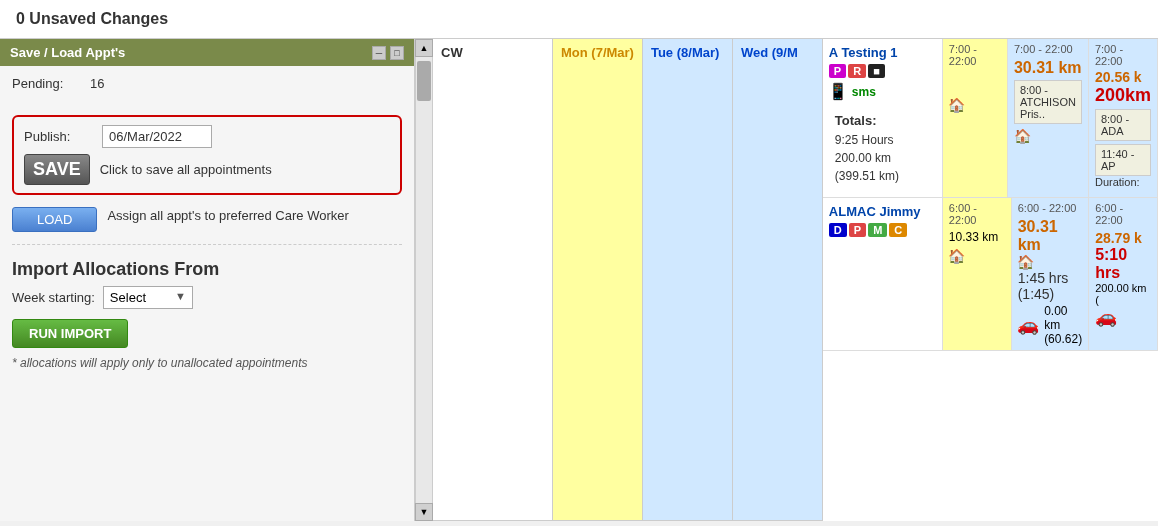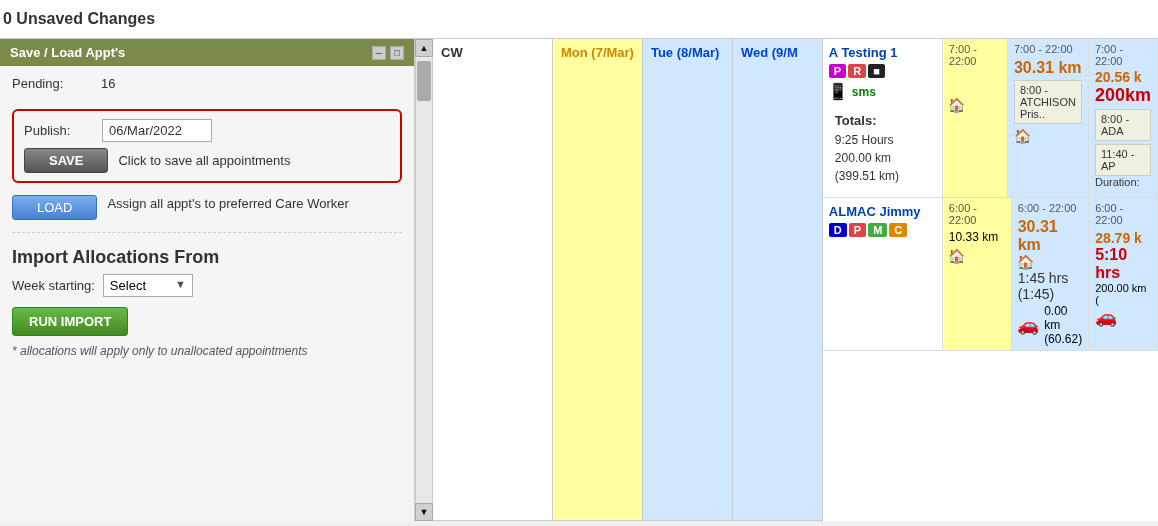--- a/index.html
+++ b/index.html
@@ -1,21 +1,21 @@
 <!DOCTYPE html>
 <html><head>
   <meta charset="utf-8">
   <style>
     * { box-sizing: border-box; margin: 0; padding: 0; }
     body { font-family: Arial, sans-serif; font-size: 13px; background: #f0f0f0; overflow: hidden; }
 
     .top-bar {
       background: #fff;
       border-bottom: 1px solid #ccc;
-      padding: 10px 3px;
+      padding: 10px 16px;
       font-size: 16px;
       font-weight: bold;
       color: #333;
     }
 
     .main-container {
       display: flex;
       height: calc(526px - 44px);
       background: #fff;
     }
@@ -60,22 +60,22 @@
 
     .panel-body {
       padding: 10px 12px;
       flex: 1;
       overflow-y: auto;
     }
 
     .field-row {
       display: flex;
       align-items: center;
-      margin-bottom: 18px;
-      gap: 19px;
+      margin-bottom: 24px;
+      gap: 8px;
     }
 
     .field-label {
       color: #333;
       min-width: 70px;
       font-size: 13px;
     }
 
     .field-value {
       color: #333;
@@ -108,22 +108,22 @@
     .save-row {
       display: flex;
       align-items: center;
       gap: 10px;
     }
 
     .btn-save {
       background: linear-gradient(to bottom, #888, #555);
       color: #fff;
       border: 1px solid #444;
-      padding: 4px 24px;
-      font-size: 13px;
+      padding: 4px 8px;
+      font-size: 18px;
       font-weight: bold;
       cursor: pointer;
       border-radius: 3px;
     }
 
     .save-hint {
       color: #333;
       font-size: 13px;
     }
 

